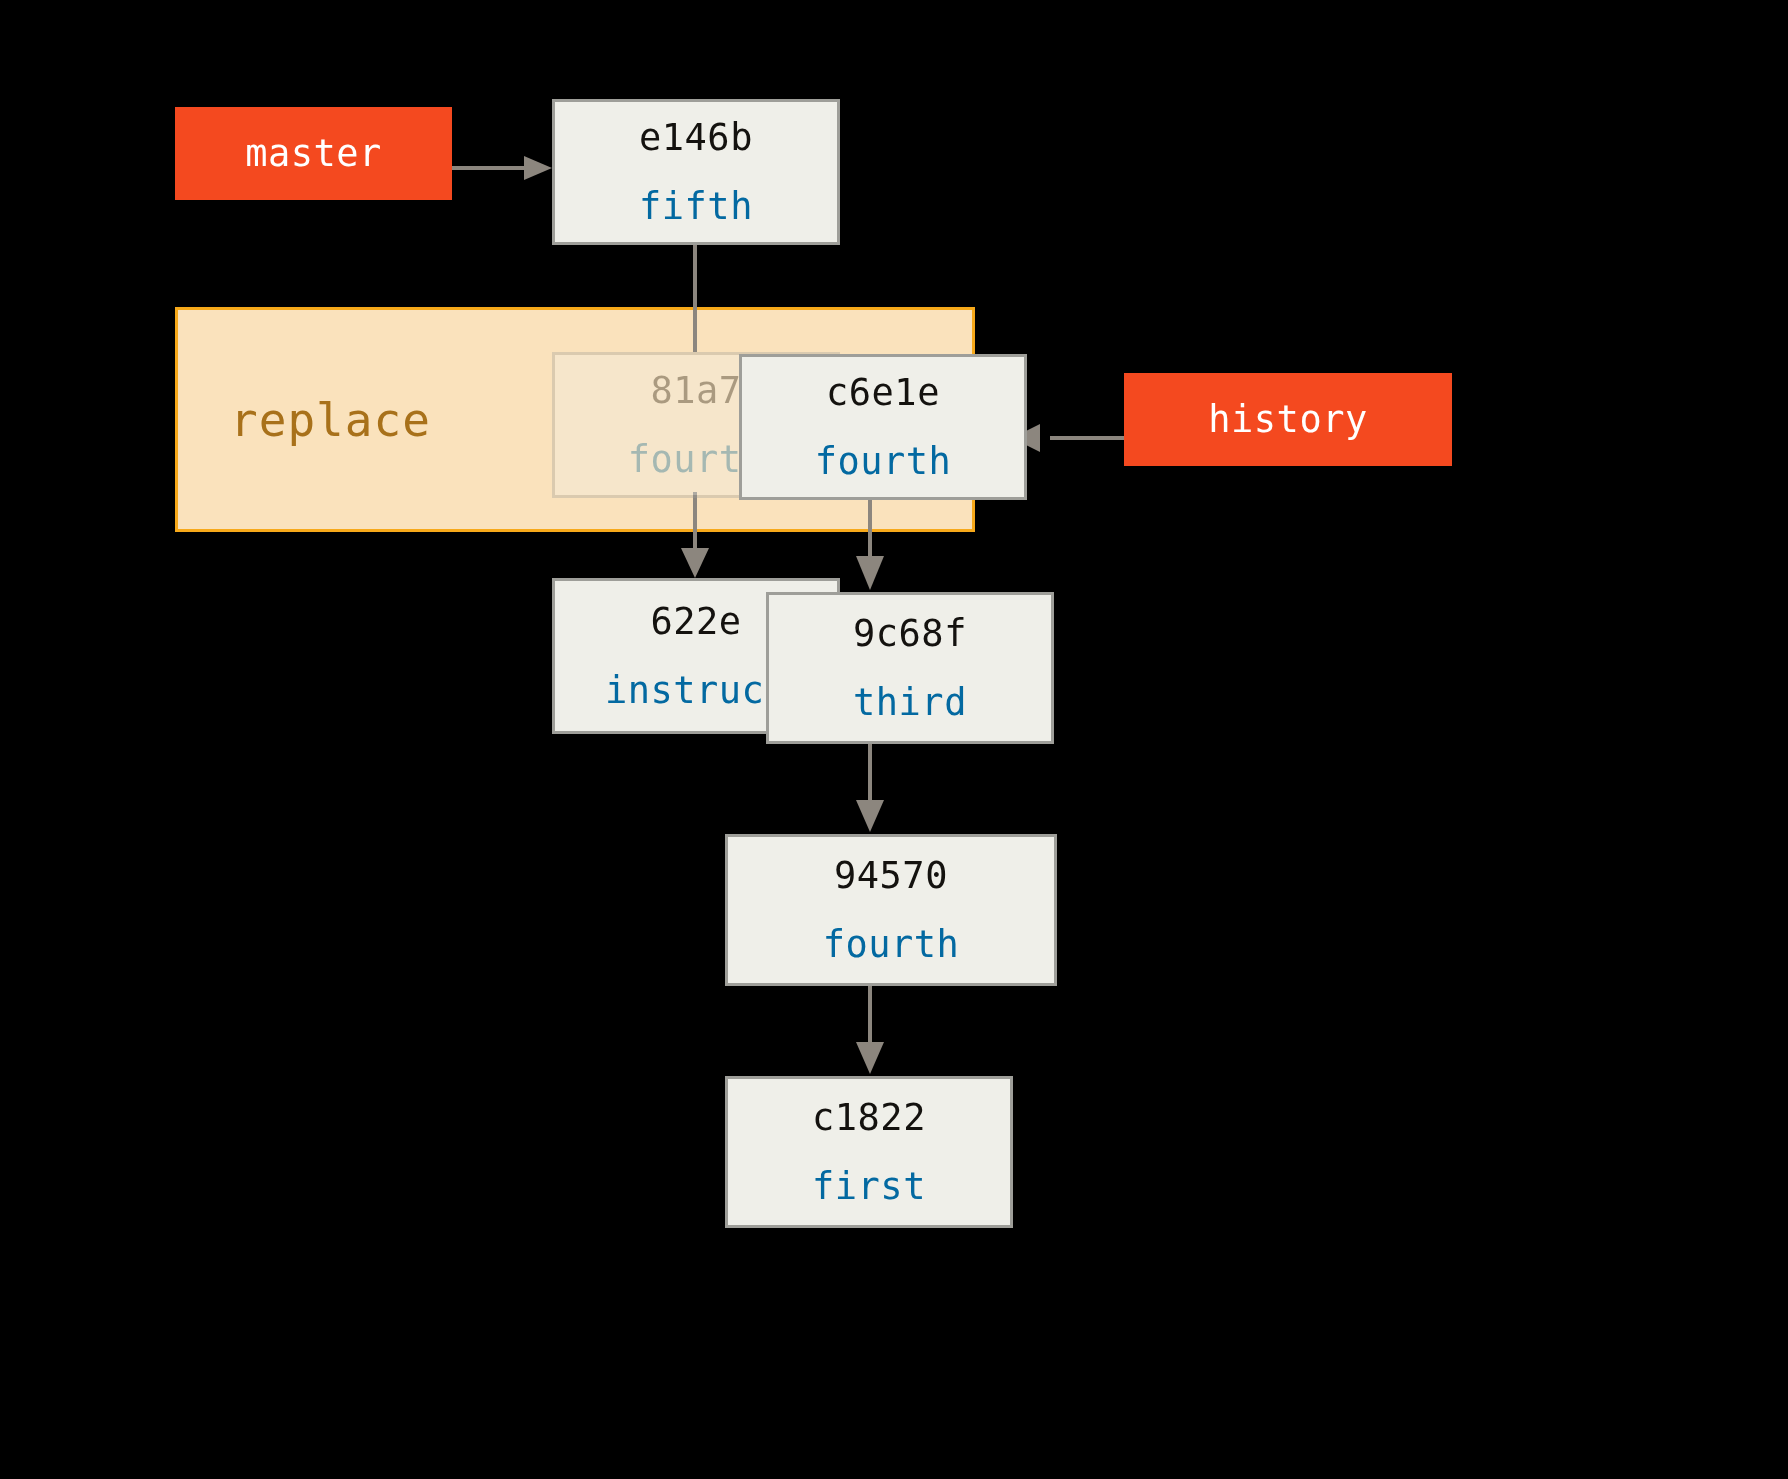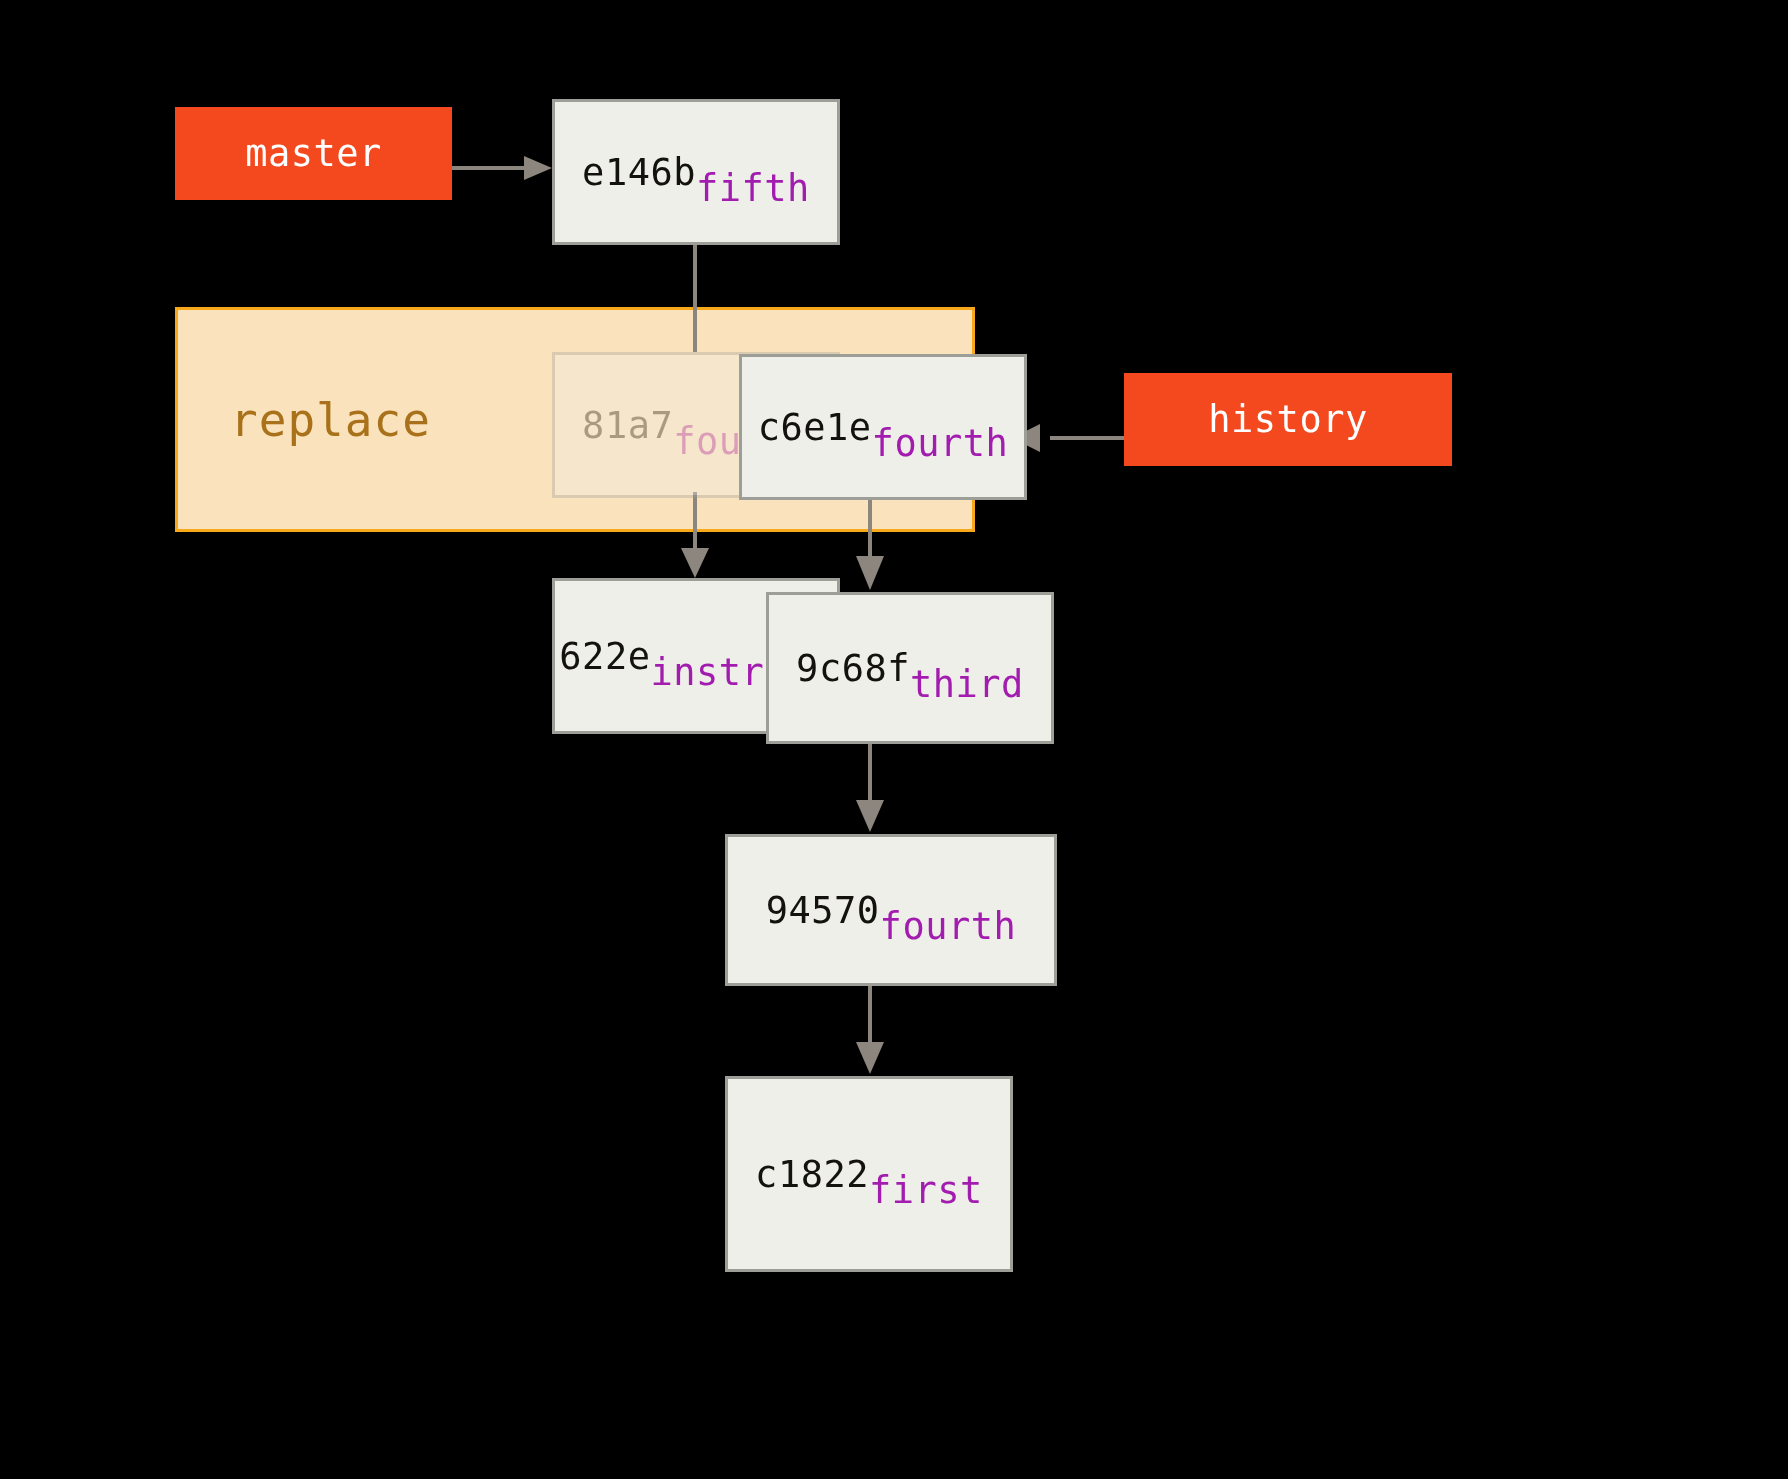--- a/index.html
+++ b/index.html
@@ -26,33 +26,33 @@
     height: 1479px;
   }
 
   
   .node {
     position: absolute;
     box-sizing: border-box;
     background: #EFEFE9;
     border: 3px solid #9E9E99;
     display: flex;
-    flex-direction: row;
+    flex-direction: column;
     align-items: center;
     justify-content: center;
   }
   .node .hash {
     color: #14120F;
     font-size: 37px;
     line-height: 1;
     letter-spacing: 0.5px;
     white-space: nowrap;
   }
   .node .msg {
-    color: #a21caf;
+    color: #0369a1;
     font-size: 37px;
     line-height: 1;
     letter-spacing: 0.5px;
     white-space: nowrap;
     margin-top: 32px;
   }
   .node.faded {
     opacity: 0.34;
   }
 
@@ -190,18 +190,18 @@
   <div class="node z2" style="left:752px; top:592px; width:288px; height:152px;">
     <span class="hash">9c68f</span>
     <span class="msg">third</span>
   </div>
 
   <div class="node z1" style="left:725px; top:834px; width:332px; height:152px;">
     <span class="hash">94570</span>
     <span class="msg">fourth</span>
   </div>
 
-  <div class="node z1" style="left:725px; top:1076px; width:288px; height:196px;">
+  <div class="node z1" style="left:725px; top:1076px; width:288px; height:152px;">
     <span class="hash">c1822</span>
     <span class="msg">first</span>
   </div>
 
 </div>
 
 </body></html>

